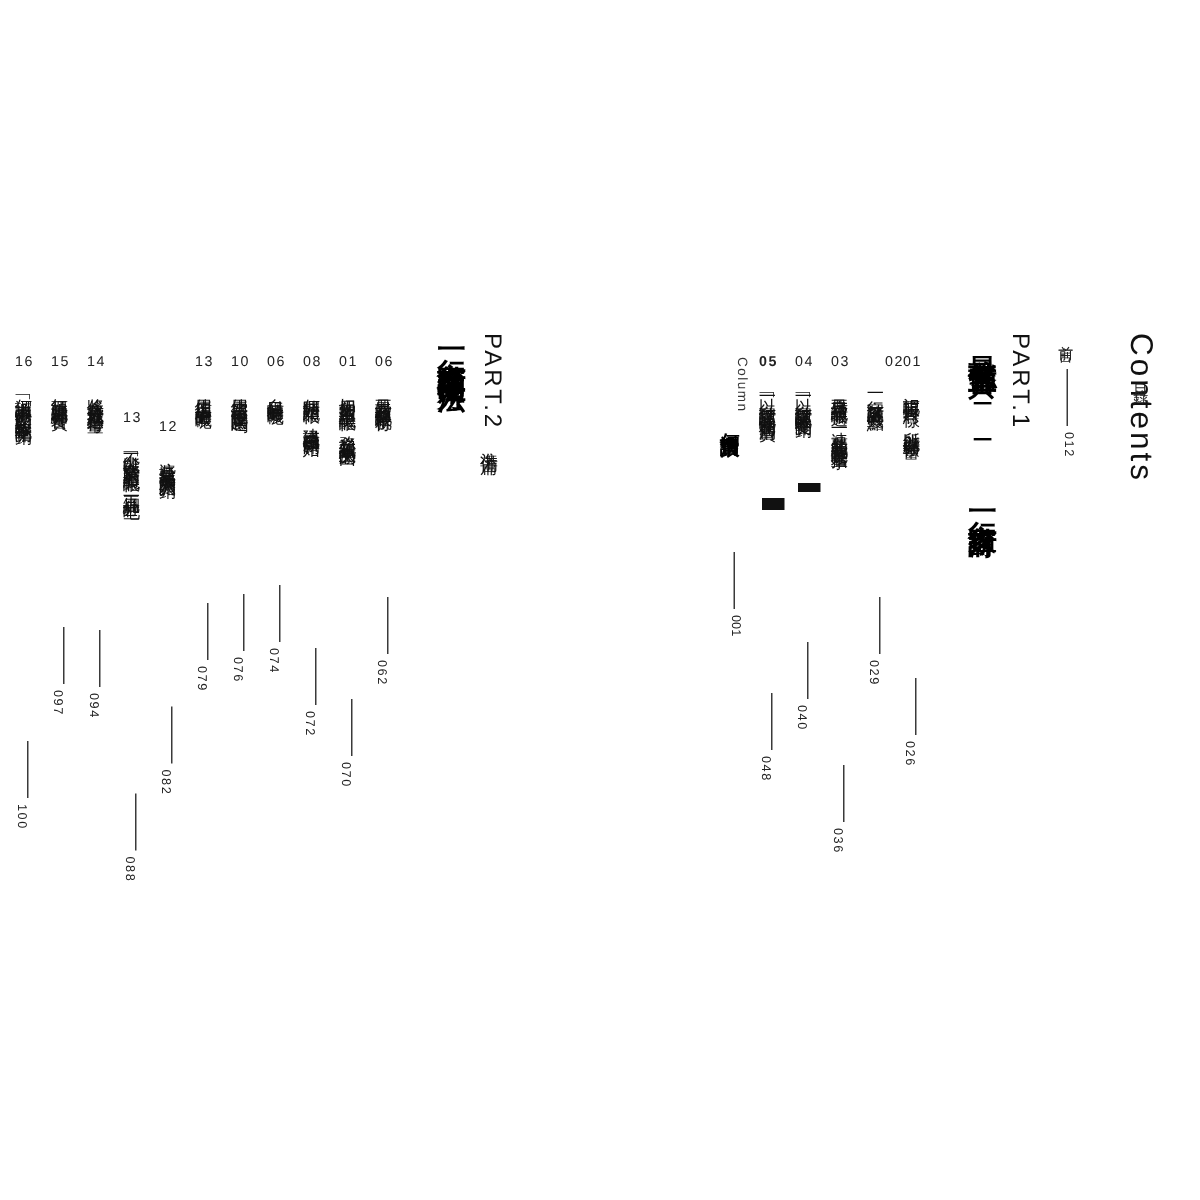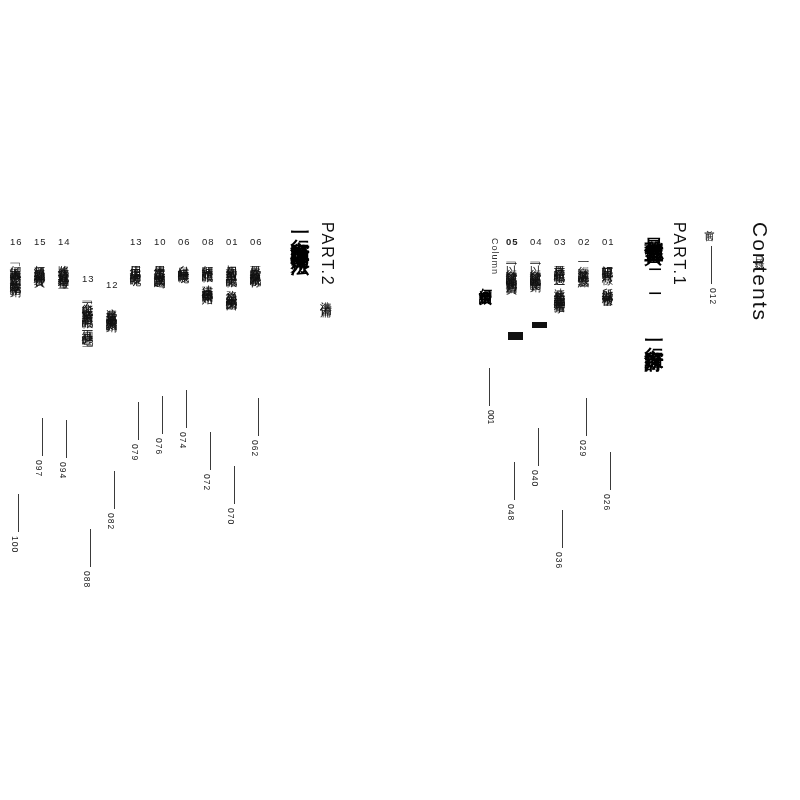--- a/index.html
+++ b/index.html
@@ -189,21 +189,21 @@
       <div class="part-title v" style="right:132px; top:222px;">最強儲蓄工具 ── 一行家計簿</div>
 
       <div class="entry" style="right:178px;">
         <div class="num-label" style="top:236px; left:2px;">01</div>
         <div class="etext v" style="top:256px; left:1px;">記帳項目只有一樣，所以能儲存積蓄</div>
         <div class="rule" style="top:452px; height:38px;"></div>
         <div class="pageno" style="top:494px;">026</div>
       </div>
 
       <div class="entry" style="right:202px;">
-        <div class="num-label" style="top:236px; left:2px;">02</div>
+        <div class="num-label" style="top:236px; left:14px;">02</div>
         <div class="etext v" style="top:256px; left:1px;">一行家計簿的五大優點</div>
         <div class="rule" style="top:398px; height:38px;"></div>
         <div class="pageno" style="top:440px;">029</div>
       </div>
 
       <div class="entry" style="right:226px;">
         <div class="num-label" style="top:236px; left:2px;">03</div>
         <div class="etext v" style="top:256px; left:1px;">只要持續記帳一週，連一整年的花費都能瞭若指掌！</div>
         <div class="rule" style="top:510px; height:38px;"></div>
         <div class="pageno" style="top:552px;">036</div>

